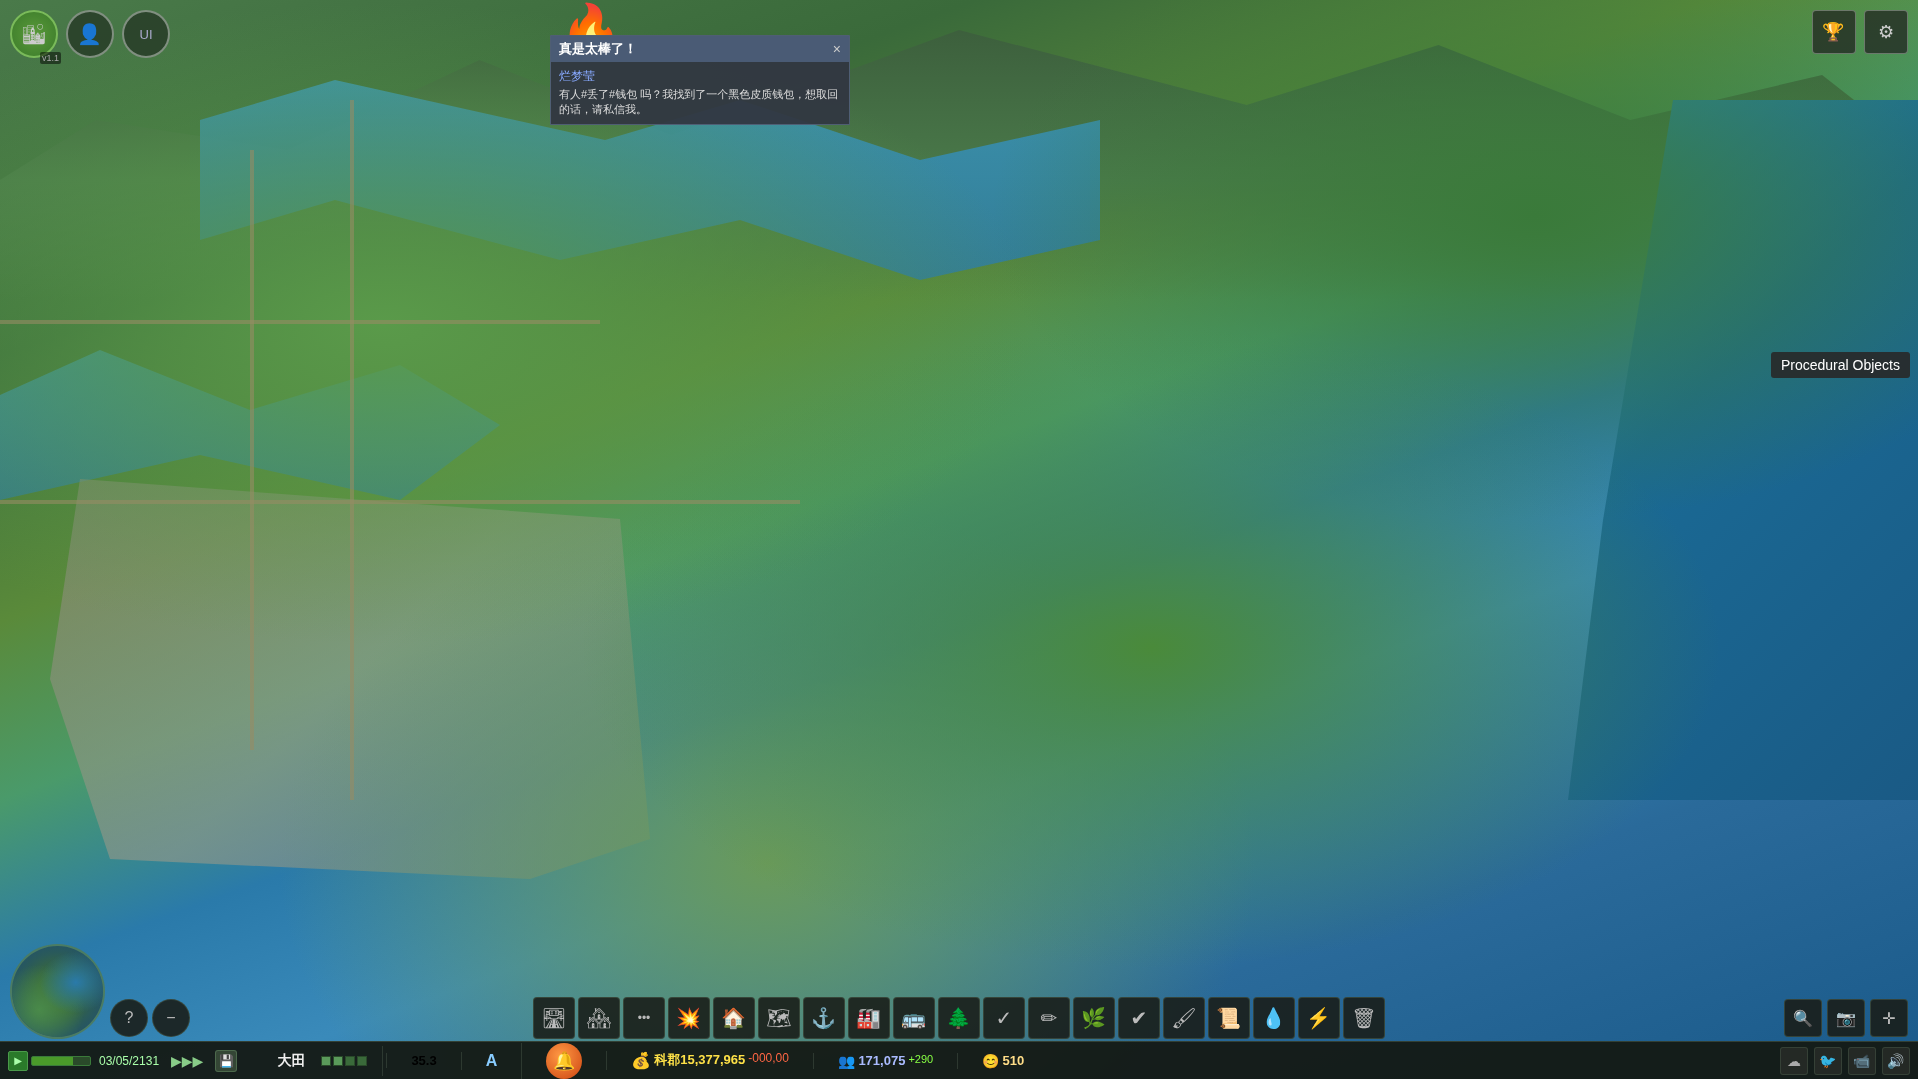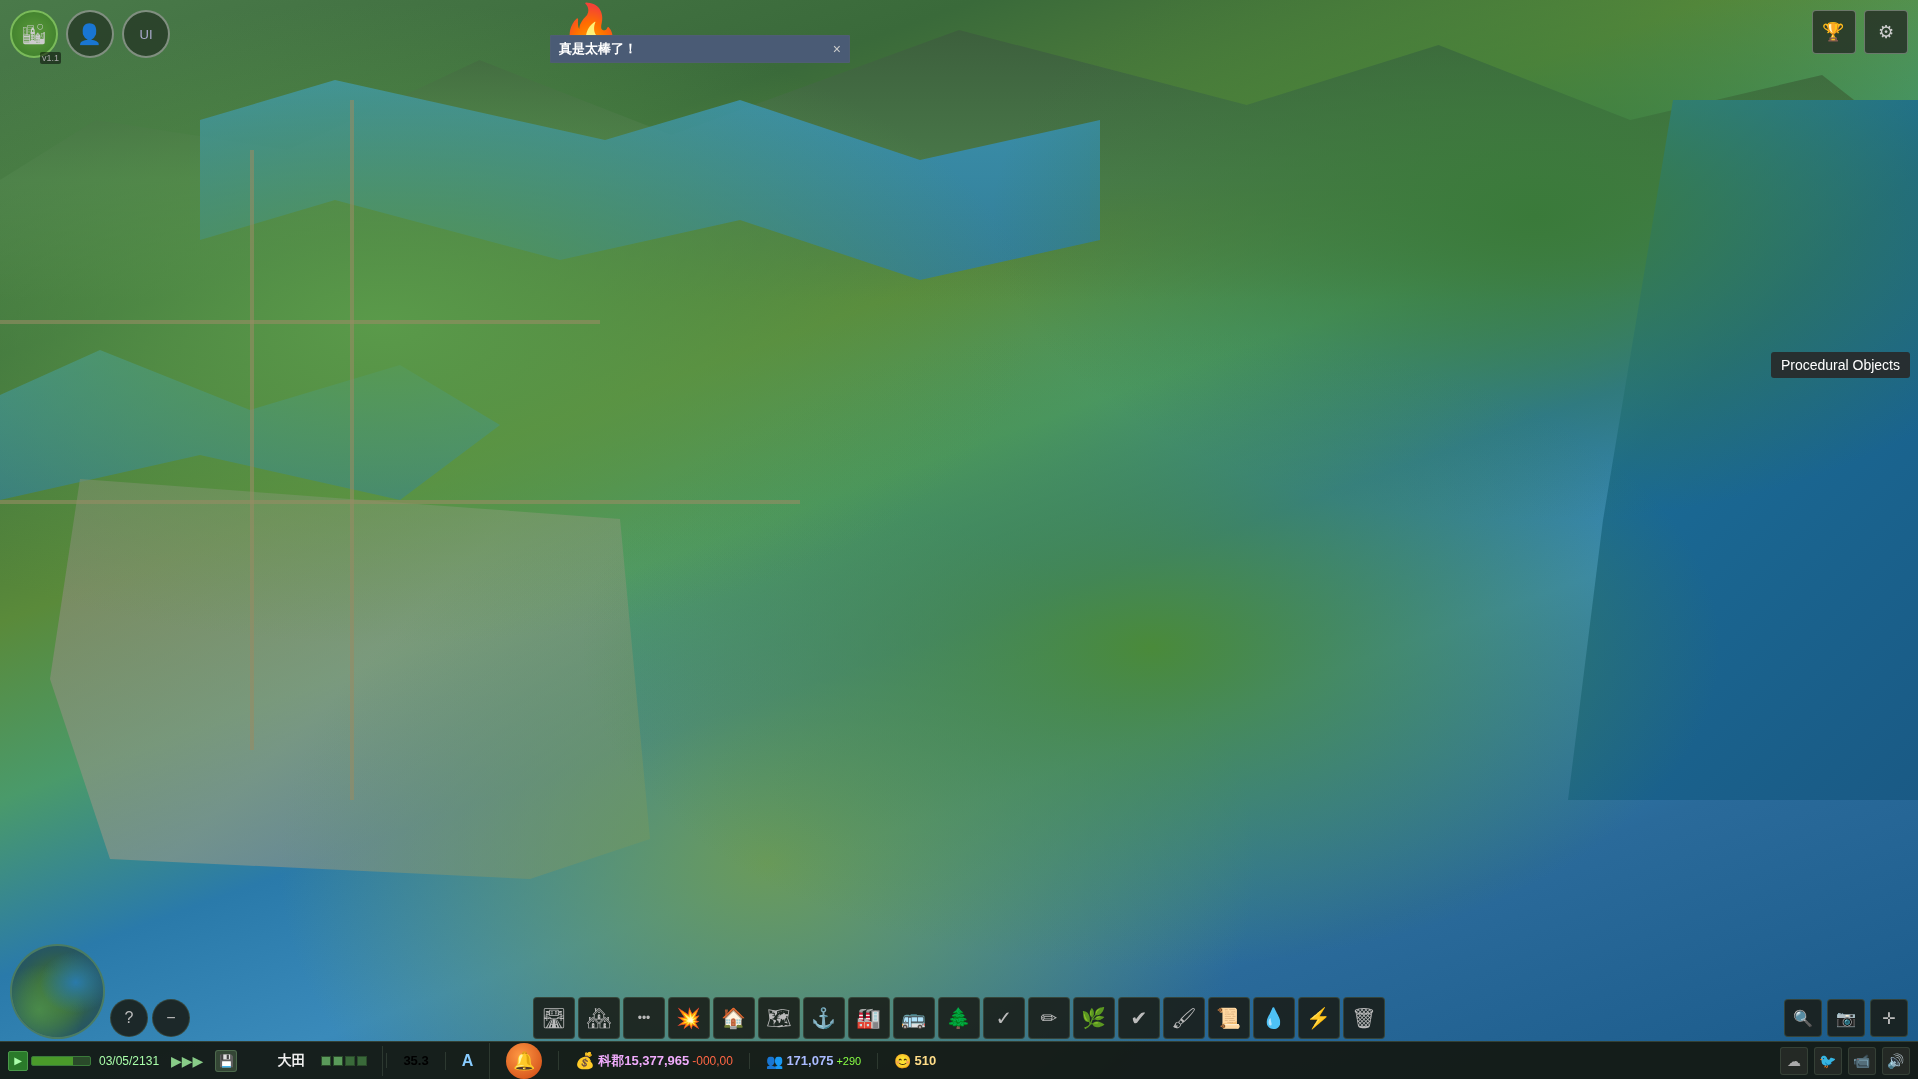--- a/index.html
+++ b/index.html
@@ -445,23 +445,23 @@
       align-items: center;
       justify-content: center;
       cursor: pointer;
       color: #bbb;
       font-size: 16px;
     }
 
     
     .stat-block {
       display: flex;
-      align-items: center;
+      align-items: flex-start;
       gap: 3px;
-      padding: 0 16px;
+      padding: 0 24px;
       border-left: 1px solid rgba(100,120,100,0.3);
     }
 
     .stat-num {
       font-size: 13px;
       font-weight: bold;
     }
 
     
     .notif-icon {
@@ -552,20 +552,24 @@
 
   <div class="balloon-icon">
     <span class="balloon-emoji">🔥</span>
   </div>
 
   <div class="chat-dialog">
     <div class="chat-title-bar">
       <span class="chat-title-text">真是太棒了！</span>
       <button class="chat-close">×</button>
     </div>
+    <div class="chat-message-area">
+      <div class="chat-user">烂梦莹</div>
+      <div class="chat-text">有人#丢了#钱包 吗？我找到了一个黑色皮质钱包，想取回的话，请私信我。</div>
+    </div>
   </div>
 
   <div class="proc-objects-tooltip">Procedural Objects</div>
 </div>
 
 <div class="top-toolbar">
   <div class="toolbar-btn green-btn" style="position:relative;">
     <span>🏙</span>
     <span class="version-tag">v1.1</span>
   </div>
@@ -708,21 +712,21 @@
   </div>
 
   <div class="stat-block">
     <div class="notif-icon">
       <span style="font-size:18px;">🔔</span>
     </div>
   </div>
 
   <div class="stat-block">
     <span style="color:#44ccaa; font-size:16px;">💰</span>
-    <span class="stat-num" style="color:#f0abfc;">科郡15,377,965</span>
+    <span class="stat-num" style="color:#fde047;">科郡15,377,965</span>
     <span class="trend-down">-000,00</span>
   </div>
 
   <div class="stat-block">
     <span style="color:#88aaff; font-size:14px;">👥</span>
     <span class="stat-num" style="color:#aabbff;">171,075</span>
     <span class="trend-up">+290</span>
   </div>
 
   <div class="stat-block">

